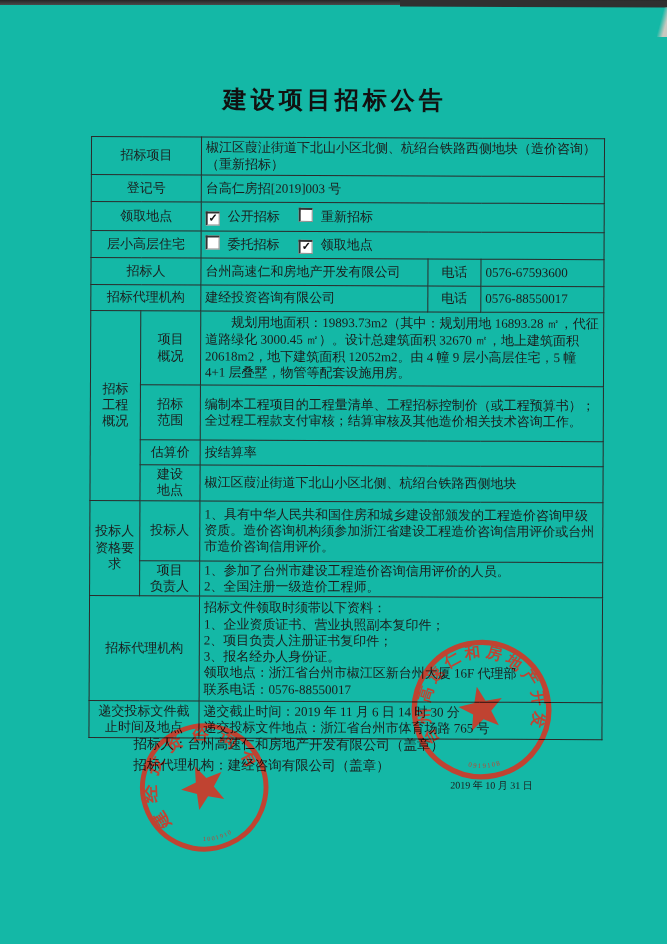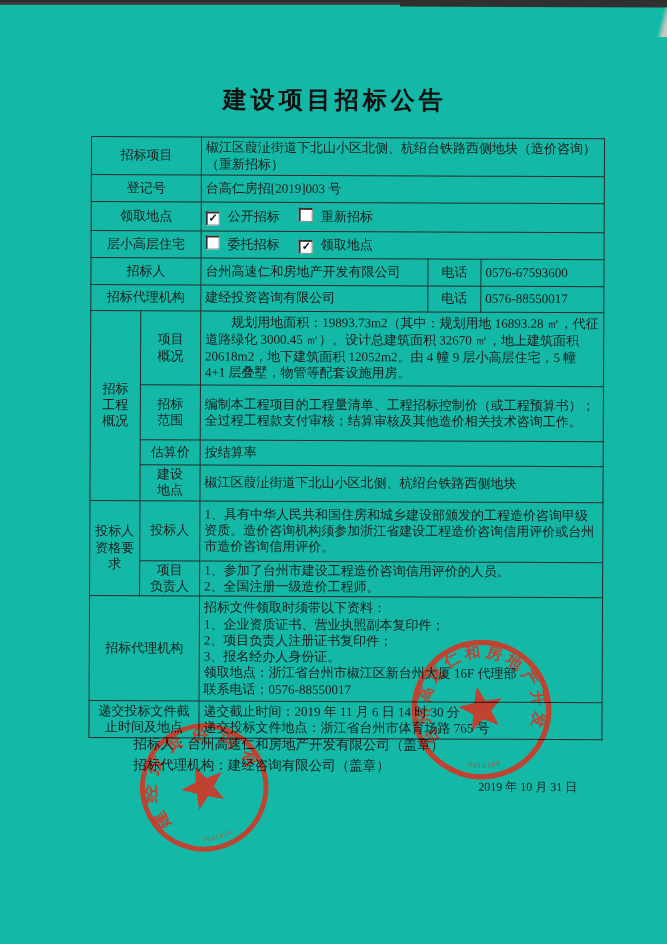--- a/index.html
+++ b/index.html
@@ -25,21 +25,21 @@
   .h55{height:55px}.h25{height:25px}.h32{height:32px}.h60{height:60px}.h33{height:33px}
   .h105{height:105px}.h37{height:37px}
   
   .opt{display:inline-block;margin-right:16px;}
   .cb{display:inline-block;width:11px;height:11px;margin-right:8px;vertical-align:-1px;
       border:1px solid #8a8a8a;border-top:2px solid #333;border-left:2px solid #333;
       font-size:11px;line-height:9px;text-align:center;font-weight:bold;color:#111;background:#fff;}
   
   .sig1{position:absolute;left:135px;top:736px;font-size:13.5px;}
   .sig2{position:absolute;left:135px;top:757px;font-size:13.5px;}
-  .sig-date{position:absolute;left:452px;top:778px;font-size:12px;margin-left:28px;}
+  .sig-date{position:absolute;left:452px;top:778px;font-size:10px;}
   
   .seal{position:absolute;mix-blend-mode:multiply;opacity:.86;}
   .seal-right{left:410px;top:636px;width:146px;height:146px;transform:rotate(-12deg);}
   .seal-left{left:139px;top:721px;width:134px;height:134px;transform:rotate(-24deg);}
   .seal-ring{fill:none;stroke:var(--seal-red,#dd2f1e);stroke-width:5.5;}
   .seal-star{fill:var(--seal-red,#dd2f1e);}
   .seal-text{fill:var(--seal-red,#dd2f1e);font-weight:bold;font-family:"Liberation Serif",serif;font-size:16px;letter-spacing:4.5px;}
   .seal-text-lg{fill:var(--seal-red,#dd2f1e);font-weight:bold;font-family:"Liberation Serif",serif;font-size:20px;letter-spacing:9px;}
   .seal-serial{fill:var(--seal-red,#dd2f1e);font-size:7px;letter-spacing:1.5px;}
 </style>

